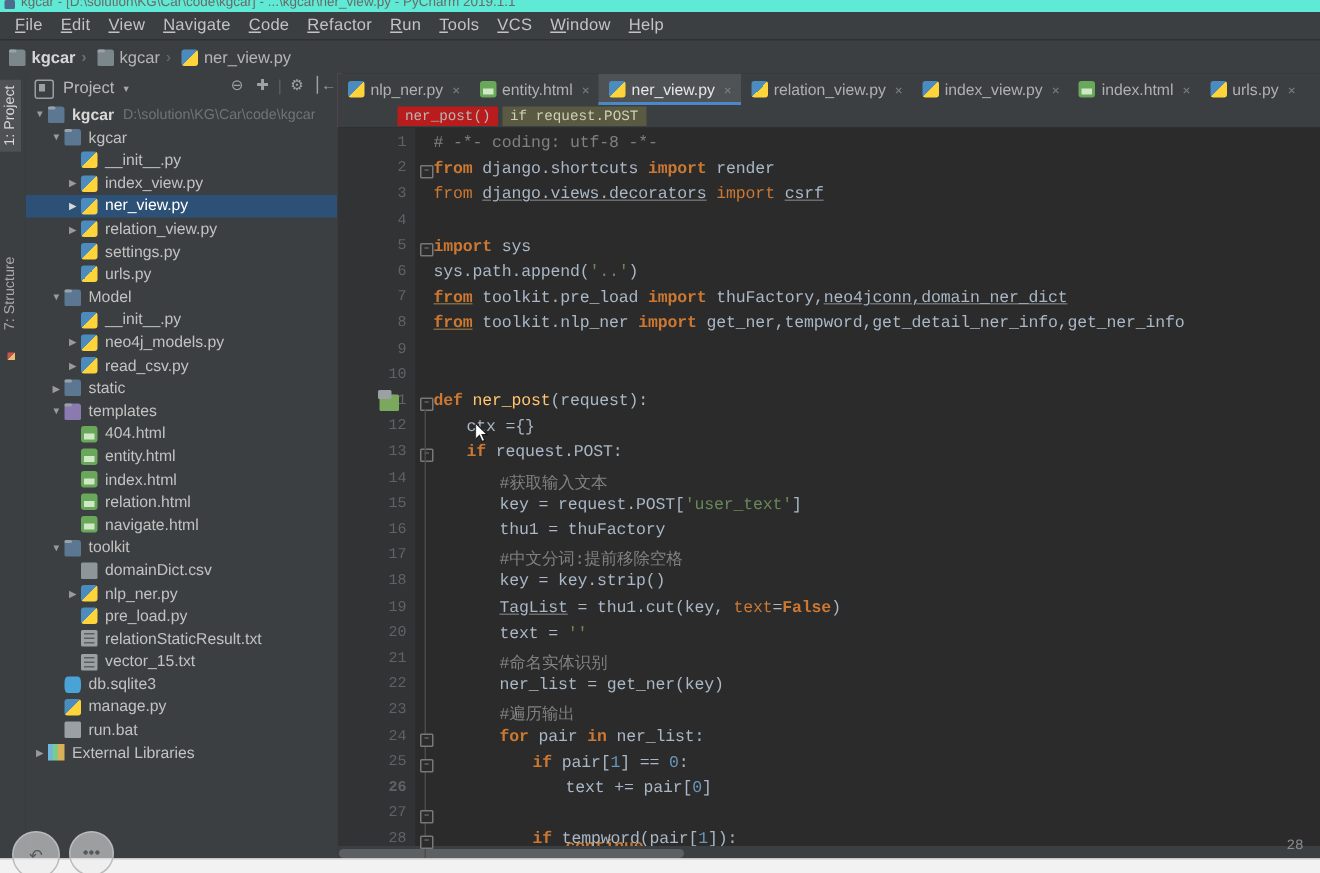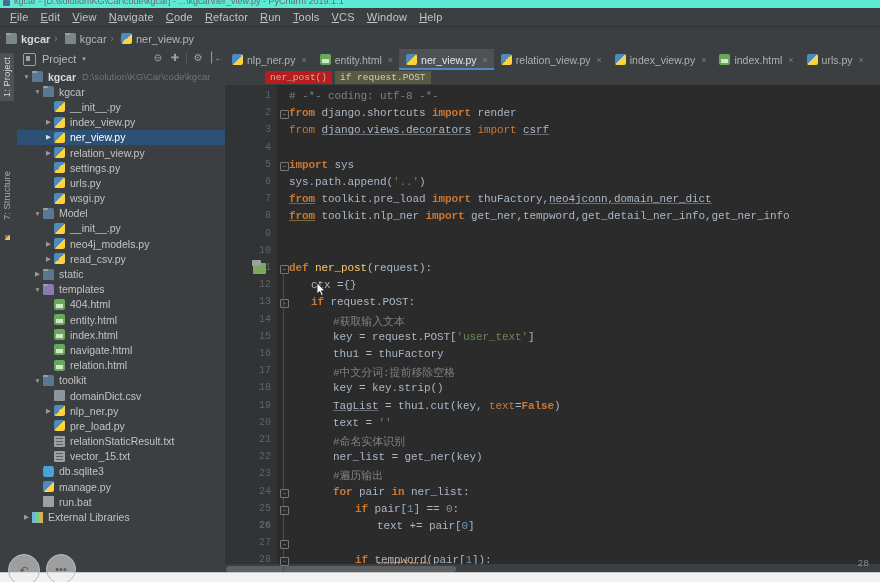--- a/index.html
+++ b/index.html
@@ -204,25 +204,20 @@
         <div class="trow" style="padding-left: 26px;">
           <span class="arrow none">▶</span>
           <span class="ic ic-py"></span>
           <span class="tname">settings.py</span>
         </div>
         <div class="trow" style="padding-left: 26px;">
           <span class="arrow none">▶</span>
           <span class="ic ic-py"></span>
           <span class="tname">urls.py</span>
         </div>
-        <div class="trow" style="padding-left: 26px;">
-          <span class="arrow none">▶</span>
-          <span class="ic ic-py"></span>
-          <span class="tname">wsgi.py</span>
-        </div>
         <div class="trow" style="padding-left: 15px;">
           <span class="arrow">▼</span>
           <span class="ic ic-folder ic-folder-blue"></span>
           <span class="tname">Model</span>
         </div>
         <div class="trow" style="padding-left: 26px;">
           <span class="arrow none">▶</span>
           <span class="ic ic-py"></span>
           <span class="tname">__init__.py</span>
         </div>
@@ -257,26 +252,26 @@
           <span class="tname">entity.html</span>
         </div>
         <div class="trow" style="padding-left: 26px;">
           <span class="arrow none">▶</span>
           <span class="ic ic-html"></span>
           <span class="tname">index.html</span>
         </div>
         <div class="trow" style="padding-left: 26px;">
           <span class="arrow none">▶</span>
           <span class="ic ic-html"></span>
+          <span class="tname">relation.html</span>
+        </div>
+        <div class="trow" style="padding-left: 26px;">
+          <span class="arrow none">▶</span>
+          <span class="ic ic-html"></span>
           <span class="tname">navigate.html</span>
-        </div>
-        <div class="trow" style="padding-left: 26px;">
-          <span class="arrow none">▶</span>
-          <span class="ic ic-html"></span>
-          <span class="tname">relation.html</span>
         </div>
         <div class="trow" style="padding-left: 15px;">
           <span class="arrow">▼</span>
           <span class="ic ic-folder ic-folder-blue"></span>
           <span class="tname">toolkit</span>
         </div>
         <div class="trow" style="padding-left: 26px;">
           <span class="arrow none">▶</span>
           <span class="ic ic-csv"></span>
           <span class="tname">domainDict.csv</span>

